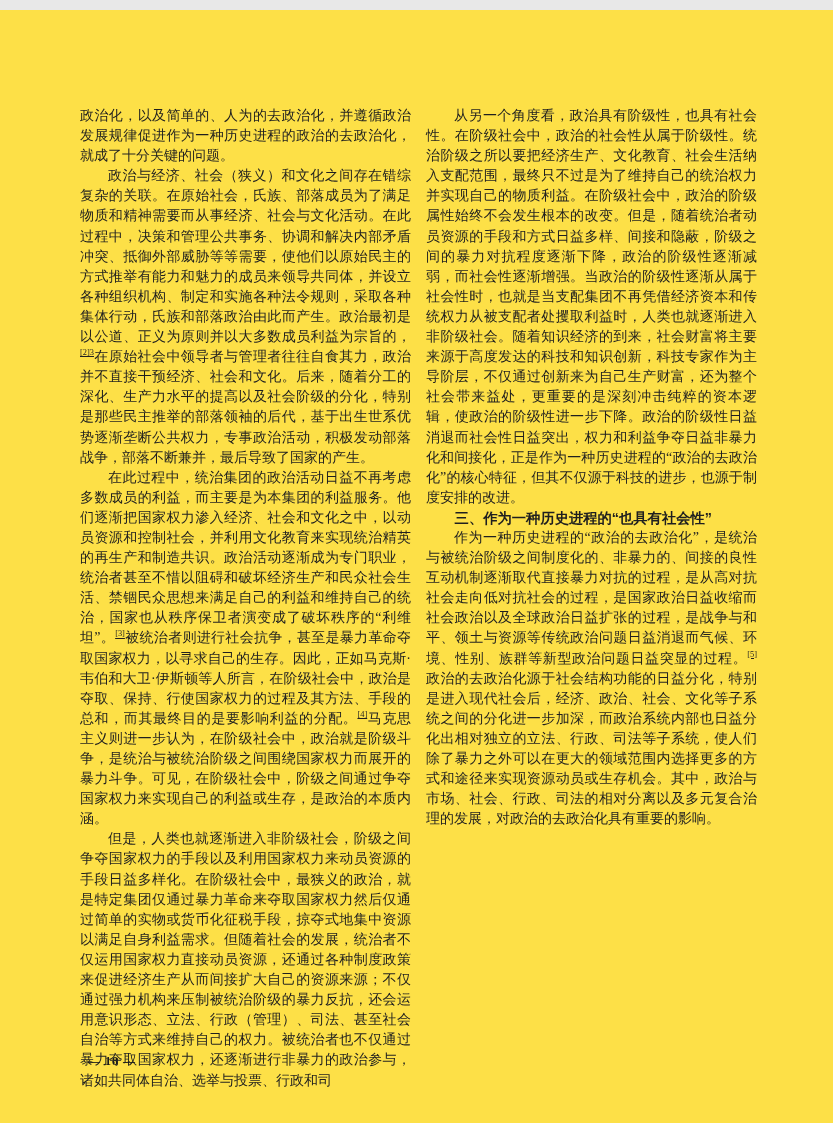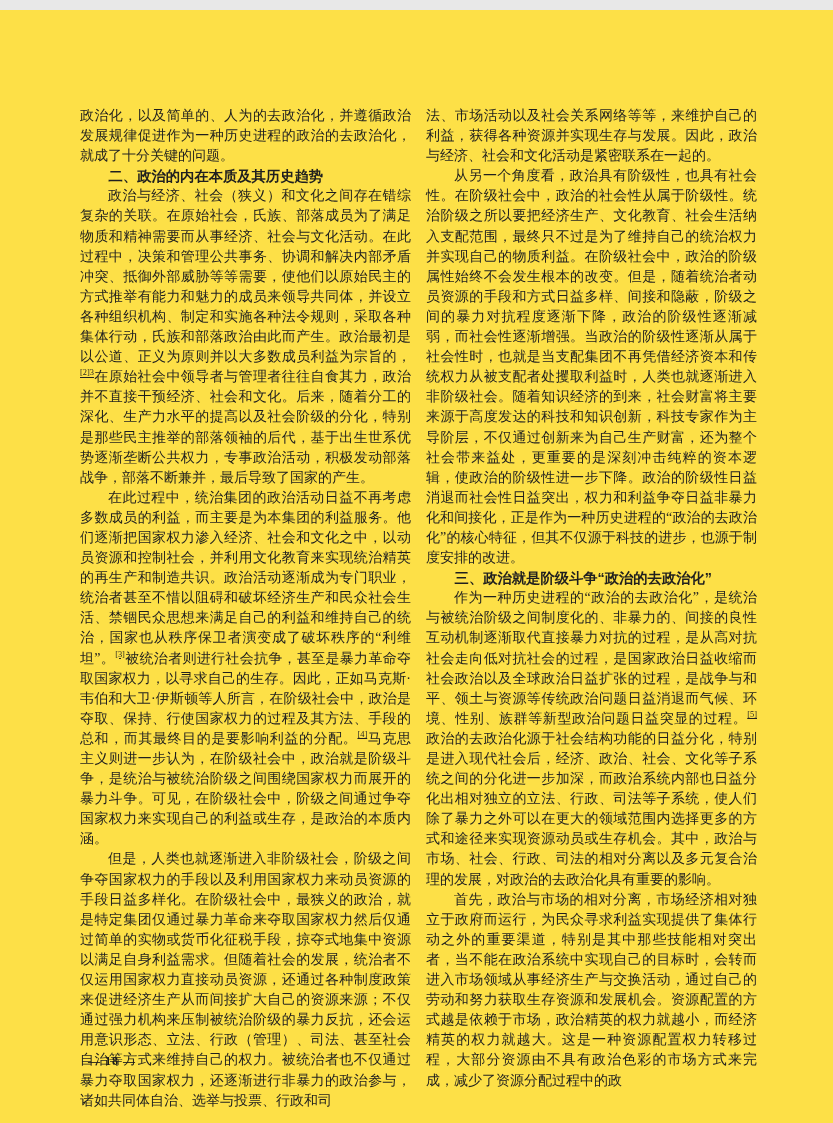--- a/index.html
+++ b/index.html
@@ -65,30 +65,27 @@
   }
 </style>
 </head>
 <body>
 
 <div class="sheet">
   <div class="content">
 
     <div class="col">
       <p class="para cont">政治化，以及简单的、人为的去政治化，并遵循政治发展规律促进作为一种历史进程的政治的去政治化，就成了十分关键的问题。</p>
-      <h2 class="heading">二、政治的内在本质及其历史趋势</h2>
       <p class="para">政治与经济、社会（狭义）和文化之间存在错综复杂的关联。在原始社会，氏族、部落成员为了满足物质和精神需要而从事经济、社会与文化活动。在此过程中，决策和管理公共事务、协调和解决内部矛盾冲突、抵御外部威胁等等需要，使他们以原始民主的方式推举有能力和魅力的成员来领导共同体，并设立各种组织机构、制定和实施各种法令规则，采取各种集体行动，氏族和部落政治由此而产生。政治最初是以公道、正义为原则并以大多数成员利益为宗旨的，<sup>[2]3</sup>在原始社会中领导者与管理者往往自食其力，政治并不直接干预经济、社会和文化。后来，随着分工的深化、生产力水平的提高以及社会阶级的分化，特别是那些民主推举的部落领袖的后代，基于出生世系优势逐渐垄断公共权力，专事政治活动，积极发动部落战争，部落不断兼并，最后导致了国家的产生。</p>
       <p class="para">在此过程中，统治集团的政治活动日益不再考虑多数成员的利益，而主要是为本集团的利益服务。他们逐渐把国家权力渗入经济、社会和文化之中，以动员资源和控制社会，并利用文化教育来实现统治精英的再生产和制造共识。政治活动逐渐成为专门职业，统治者甚至不惜以阻碍和破坏经济生产和民众社会生活、禁锢民众思想来满足自己的利益和维持自己的统治，国家也从秩序保卫者演变成了破坏秩序的“利维坦”。<sup>[3]</sup>被统治者则进行社会抗争，甚至是暴力革命夺取国家权力，以寻求自己的生存。因此，正如马克斯·韦伯和大卫·伊斯顿等人所言，在阶级社会中，政治是夺取、保持、行使国家权力的过程及其方法、手段的总和，而其最终目的是要影响利益的分配。<sup>[4]</sup>马克思主义则进一步认为，在阶级社会中，政治就是阶级斗争，是统治与被统治阶级之间围绕国家权力而展开的暴力斗争。可见，在阶级社会中，阶级之间通过争夺国家权力来实现自己的利益或生存，是政治的本质内涵。</p>
       <p class="para">但是，人类也就逐渐进入非阶级社会，阶级之间争夺国家权力的手段以及利用国家权力来动员资源的手段日益多样化。在阶级社会中，最狭义的政治，就是特定集团仅通过暴力革命来夺取国家权力然后仅通过简单的实物或货币化征税手段，掠夺式地集中资源以满足自身利益需求。但随着社会的发展，统治者不仅运用国家权力直接动员资源，还通过各种制度政策来促进经济生产从而间接扩大自己的资源来源；不仅通过强力机构来压制被统治阶级的暴力反抗，还会运用意识形态、立法、行政（管理）、司法、甚至社会自治等方式来维持自己的权力。被统治者也不仅通过暴力夺取国家权力，还逐渐进行非暴力的政治参与，诸如共同体自治、选举与投票、行政和司</p>
     </div>
 
     <div class="col">
-      <p class="para cont">法、市场活动以及社会关系网络等等，来维护自己的利益，获得各种资源并实现生存与发展。因此，政治与经济、社会和文化活动是紧密联系在一起的。</p>
       <p class="para">从另一个角度看，政治具有阶级性，也具有社会性。在阶级社会中，政治的社会性从属于阶级性。统治阶级之所以要把经济生产、文化教育、社会生活纳入支配范围，最终只不过是为了维持自己的统治权力并实现自己的物质利益。在阶级社会中，政治的阶级属性始终不会发生根本的改变。但是，随着统治者动员资源的手段和方式日益多样、间接和隐蔽，阶级之间的暴力对抗程度逐渐下降，政治的阶级性逐渐减弱，而社会性逐渐增强。当政治的阶级性逐渐从属于社会性时，也就是当支配集团不再凭借经济资本和传统权力从被支配者处攫取利益时，人类也就逐渐进入非阶级社会。随着知识经济的到来，社会财富将主要来源于高度发达的科技和知识创新，科技专家作为主导阶层，不仅通过创新来为自己生产财富，还为整个社会带来益处，更重要的是深刻冲击纯粹的资本逻辑，使政治的阶级性进一步下降。政治的阶级性日益消退而社会性日益突出，权力和利益争夺日益非暴力化和间接化，正是作为一种历史进程的“政治的去政治化”的核心特征，但其不仅源于科技的进步，也源于制度安排的改进。</p>
-      <h2 class="heading">三、政治就是阶级斗争“政治的去政治化”</h2>
+      <h2 class="heading">三、作为一种历史进程的“也具有社会性”</h2>
       <p class="para">作为一种历史进程的“政治的去政治化”，是统治与被统治阶级之间制度化的、非暴力的、间接的良性互动机制逐渐取代直接暴力对抗的过程，是从高对抗社会走向低对抗社会的过程，是国家政治日益收缩而社会政治以及全球政治日益扩张的过程，是战争与和平、领土与资源等传统政治问题日益消退而气候、环境、性别、族群等新型政治问题日益突显的过程。<sup>[5]</sup>政治的去政治化源于社会结构功能的日益分化，特别是进入现代社会后，经济、政治、社会、文化等子系统之间的分化进一步加深，而政治系统内部也日益分化出相对独立的立法、行政、司法等子系统，使人们除了暴力之外可以在更大的领域范围内选择更多的方式和途径来实现资源动员或生存机会。其中，政治与市场、社会、行政、司法的相对分离以及多元复合治理的发展，对政治的去政治化具有重要的影响。</p>
-      <p class="para">首先，政治与市场的相对分离，市场经济相对独立于政府而运行，为民众寻求利益实现提供了集体行动之外的重要渠道，特别是其中那些技能相对突出者，当不能在政治系统中实现自己的目标时，会转而进入市场领域从事经济生产与交换活动，通过自己的劳动和努力获取生存资源和发展机会。资源配置的方式越是依赖于市场，政治精英的权力就越小，而经济精英的权力就越大。这是一种资源配置权力转移过程，大部分资源由不具有政治色彩的市场方式来完成，减少了资源分配过程中的政</p>
     </div>
 
   </div>
 
   <div class="page-number">— 18 —</div>
 </div>
 
 </body></html>

